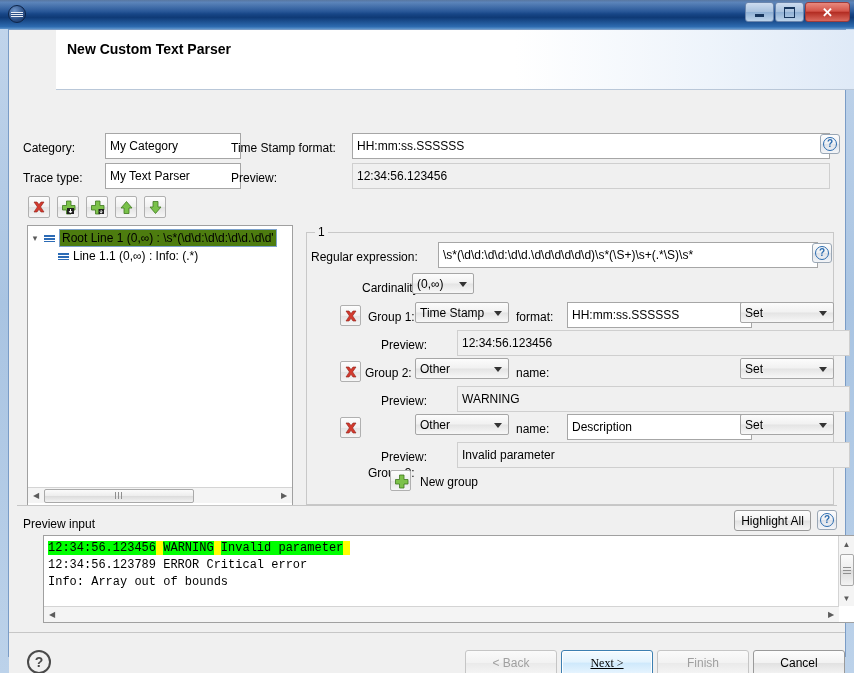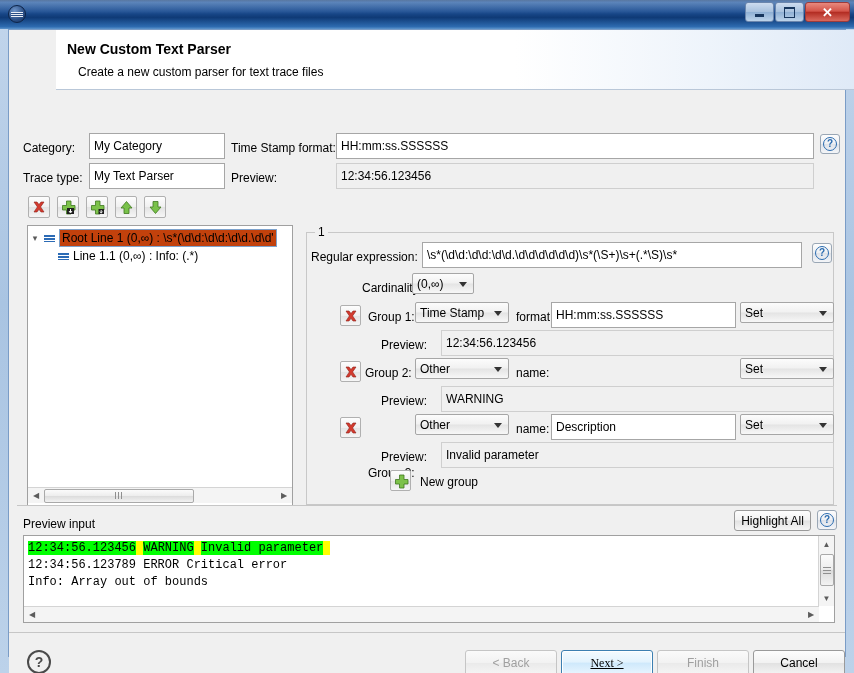--- a/index.html
+++ b/index.html
@@ -94,20 +94,21 @@
   .tf {
     position: absolute;
     background: #ffffff;
     border: 1px solid #a6a6a6;
     box-sizing: border-box;
     font-family: "Liberation Sans", sans-serif;
     font-size: 12px; color: #000;
     padding: 12px 4px;
     display: flex; align-items: center;
     outline: none;
+    margin-left: 16px;
   }
   .tf.readonly { background: #f0f0f0; border-color: #cfcfcf; }
   .helpbtn {
     position: absolute;
     width: 20px; height: 20px;
     border: 1px solid #9aa7b5; border-radius: 3px;
     background: linear-gradient(to bottom, #fdfdfd 0%, #eef0f3 48%, #dfe3e9 52%, #f3f5f8 100%);
     box-sizing: border-box;
     display: flex; align-items: center; justify-content: center;
   }
@@ -132,21 +133,21 @@
   
   .tree {
     position: absolute;
     background: #ffffff;
     border: 1px solid #a0a0a0;
     box-sizing: border-box;
     overflow: hidden;
   }
   .tree-row { position: relative; height: 18px; display: flex; align-items: center; white-space: nowrap; }
   .tree-row.sel .tree-text {
-    background: #c2410c; border: 1px solid #7da2cc; box-sizing: border-box;
+    background: #4d7c0f; border: 1px solid #7da2cc; box-sizing: border-box;
     padding: 0 2px;
   }
   .twisty {
     width: 14px; height: 16px; display: inline-flex; align-items: center; justify-content: center;
     font-size: 9px; color: #5a5a5a;
   }
   .tree-icon {
     width: 14px; height: 14px; display: inline-flex; align-items: center; justify-content: center;
     margin-right: 3px;
   }
@@ -236,20 +237,21 @@
     background: linear-gradient(to bottom, #f4fbff 0%, #e3f3fd 45%, #cfe9fb 52%, #eaf6ff 100%);
     box-shadow: inset 0 0 0 1px #ffffff;
   }
 
   .previewbox {
     position: absolute;
     background: #ffffff;
     border: 1px solid #a0a0a0;
     box-sizing: border-box;
     overflow: hidden;
+    margin-left: 20px;
   }
   .pline {
     font-family: "Liberation Mono", monospace;
     font-size: 12px; line-height: 17px;
     white-space: pre; color: #000;
   }
   .hl-g  { background: #00ff00; }
   .hl-y  { background: #ffff00; }
   .hl-lg { background: #ccffcc; }
   .hl-ly { background: #ffffcc; }
@@ -305,21 +307,20 @@
       <div class="wbtn close">
         <div class="glyph">✕</div>
       </div>
     </div>
   </div>
 
   <div class="dialog">
 
     <div class="banner">
       <div class="banner-title">New Custom Text Parser</div>
-      <div class="banner-sub">Create a new custom parser for text trace files</div>
     </div>
 
     <div class="content">
 
       <div class="lbl" style="left:14px; top:46px;">Category:</div>
       <div class="tf" style="left:80px; top:38px; width:136px; height:23px;">My Category</div>
 
       <div class="lbl" style="left:222px; top:46px;">Time Stamp format:</div>
       <div class="tf" style="left:327px; top:38px; width:478px; height:23px;">HH:mm:ss.SSSSSS</div>
       <div class="helpbtn" style="left:811px; top:39px;">

